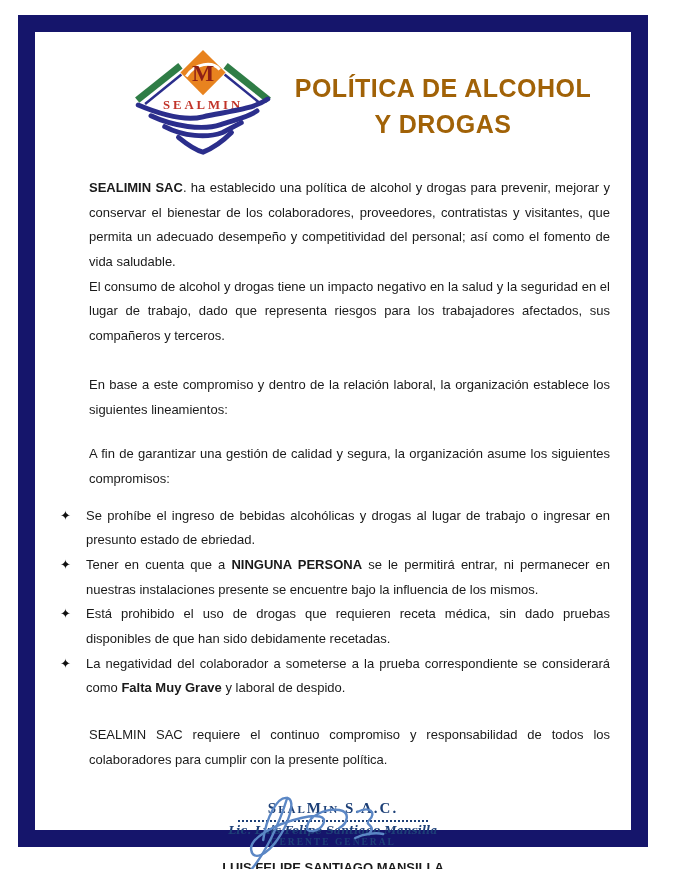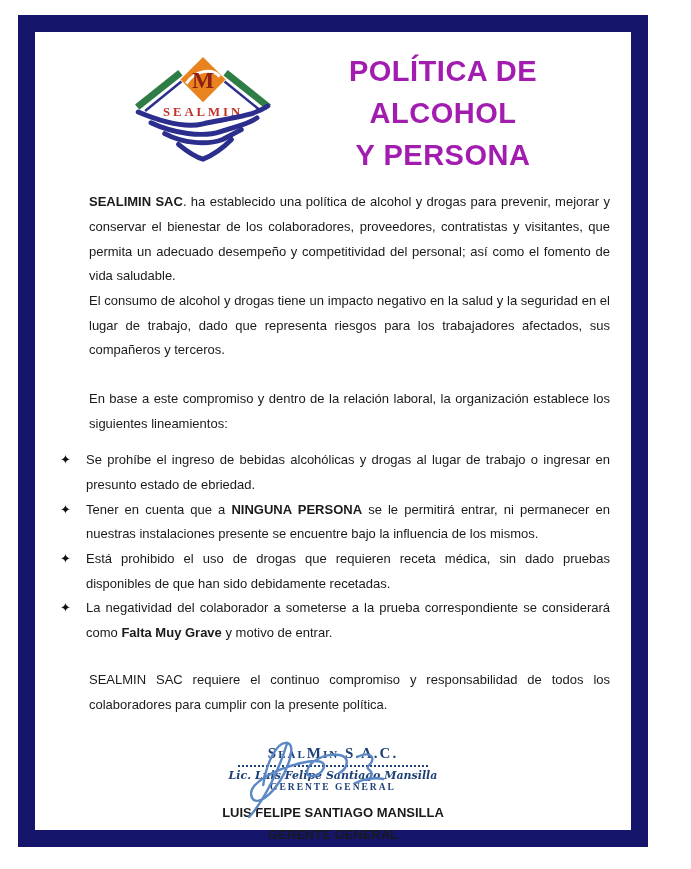--- a/index.html
+++ b/index.html
@@ -27,22 +27,22 @@
     height: 100%;
     padding: 18px 21px 24px 21px;
     display: flex;
     flex-direction: column;
   }
   
   .header { display: flex; align-items: center; margin-bottom: 14px; }
   .logo-wrap { margin-left: 68px; flex: 0 0 auto; }
   .title-wrap { flex: 1 1 auto; text-align: center; padding-right: 6px; }
   .doc-title {
-    color: #a21caf;
-    font-size: 29px;
+    color: #a16207;
+    font-size: 25px;
     font-weight: bold;
     line-height: 1.45;
     letter-spacing: 0.5px;
   }
   
   .body-text { font-size: 13px; line-height: 1.9; text-align: justify; }
   .para { text-align: justify; margin-left: 33px; }
   .para.gap-lg { margin-top: 24px; }
   .para.gap-md { margin-top: 20px; }
   .bullets { margin-top: 12px; }
@@ -136,46 +136,47 @@
               <path d="M14,56 C40,67 64,72 80,68 C102,63 130,61 146,50"></path>
               <path d="M27,67 C50,78 80,82 98,76 C113,71 127,68 135,62"></path>
               <path d="M41,78 C60,88 84,90 100,84 L119,74"></path>
               <path d="M55,89 C66,98 76,103 80,104 C90,100 102,91 109,84"></path>
             </g>
           </svg>
         </div>
         <div class="title-wrap">
           <div class="doc-title">
             <div>POLÍTICA DE ALCOHOL</div>
-            <div>Y PERSONA</div>
+            <div>Y DROGAS</div>
           </div>
         </div>
       </div>
 
       <div class="body-text">
         <p class="para"><b>SEALIMIN SAC</b><span>. ha establecido una política de alcohol y drogas para prevenir, mejorar y conservar el bienestar de los colaboradores, proveedores, contratistas y visitantes, que permita un adecuado desempeño y competitividad del personal; así como el fomento de vida saludable.</span></p>
         <p class="para">El consumo de alcohol y drogas tiene un impacto negativo en la salud y la seguridad en el lugar de trabajo, dado que representa riesgos para los trabajadores afectados, sus compañeros y terceros.</p>
         <p class="para gap-lg">En base a este compromiso y dentro de la relación laboral, la organización establece los siguientes lineamientos:</p>
+        <p class="para gap-md">A fin de garantizar una gestión de calidad y segura, la organización asume los siguientes compromisos:</p>
 
         <div class="bullets">
           <div class="bullet-row">
             <span class="bullet-marker">✦</span>
             <span class="bullet-text"><span>Se prohíbe el ingreso de bebidas alcohólicas y drogas al lugar de trabajo o ingresar en presunto estado de ebriedad.</span><b></b><span></span></span>
           </div>
           <div class="bullet-row">
             <span class="bullet-marker">✦</span>
             <span class="bullet-text"><span>Tener en cuenta que a </span><b>NINGUNA PERSONA</b><span> se le permitirá entrar, ni permanecer en nuestras instalaciones presente se encuentre bajo la influencia de los mismos.</span></span>
           </div>
           <div class="bullet-row">
             <span class="bullet-marker">✦</span>
             <span class="bullet-text"><span>Está prohibido el uso de drogas que requieren receta médica, sin dado pruebas disponibles de que han sido debidamente recetadas.</span><b></b><span></span></span>
           </div>
           <div class="bullet-row">
             <span class="bullet-marker">✦</span>
-            <span class="bullet-text"><span>La negatividad del colaborador a someterse a la prueba correspondiente se considerará como </span><b>Falta Muy Grave</b><span> y motivo de entrar.</span></span>
+            <span class="bullet-text"><span>La negatividad del colaborador a someterse a la prueba correspondiente se considerará como </span><b>Falta Muy Grave</b><span> y laboral de despido.</span></span>
           </div>
         </div>
 
         <p class="para closing">SEALMIN SAC requiere el continuo compromiso y responsabilidad de todos los colaboradores para cumplir con la presente política.</p>
       </div>
 
       <div class="signature-block">
         <svg class="signature-svg" width="210" height="100" viewBox="0 0 210 100">
           <g stroke="#5b87c5" stroke-width="2.4" fill="none" stroke-linecap="round">
             <path d="M52,60 C55,38 66,16 76,18 C86,20 76,46 66,60 C56,74 42,82 40,70 C38,58 64,44 90,38 C106,34 116,36 112,44 C108,52 94,54 96,46 C98,36 114,28 128,30 C140,32 136,44 128,48"></path>

